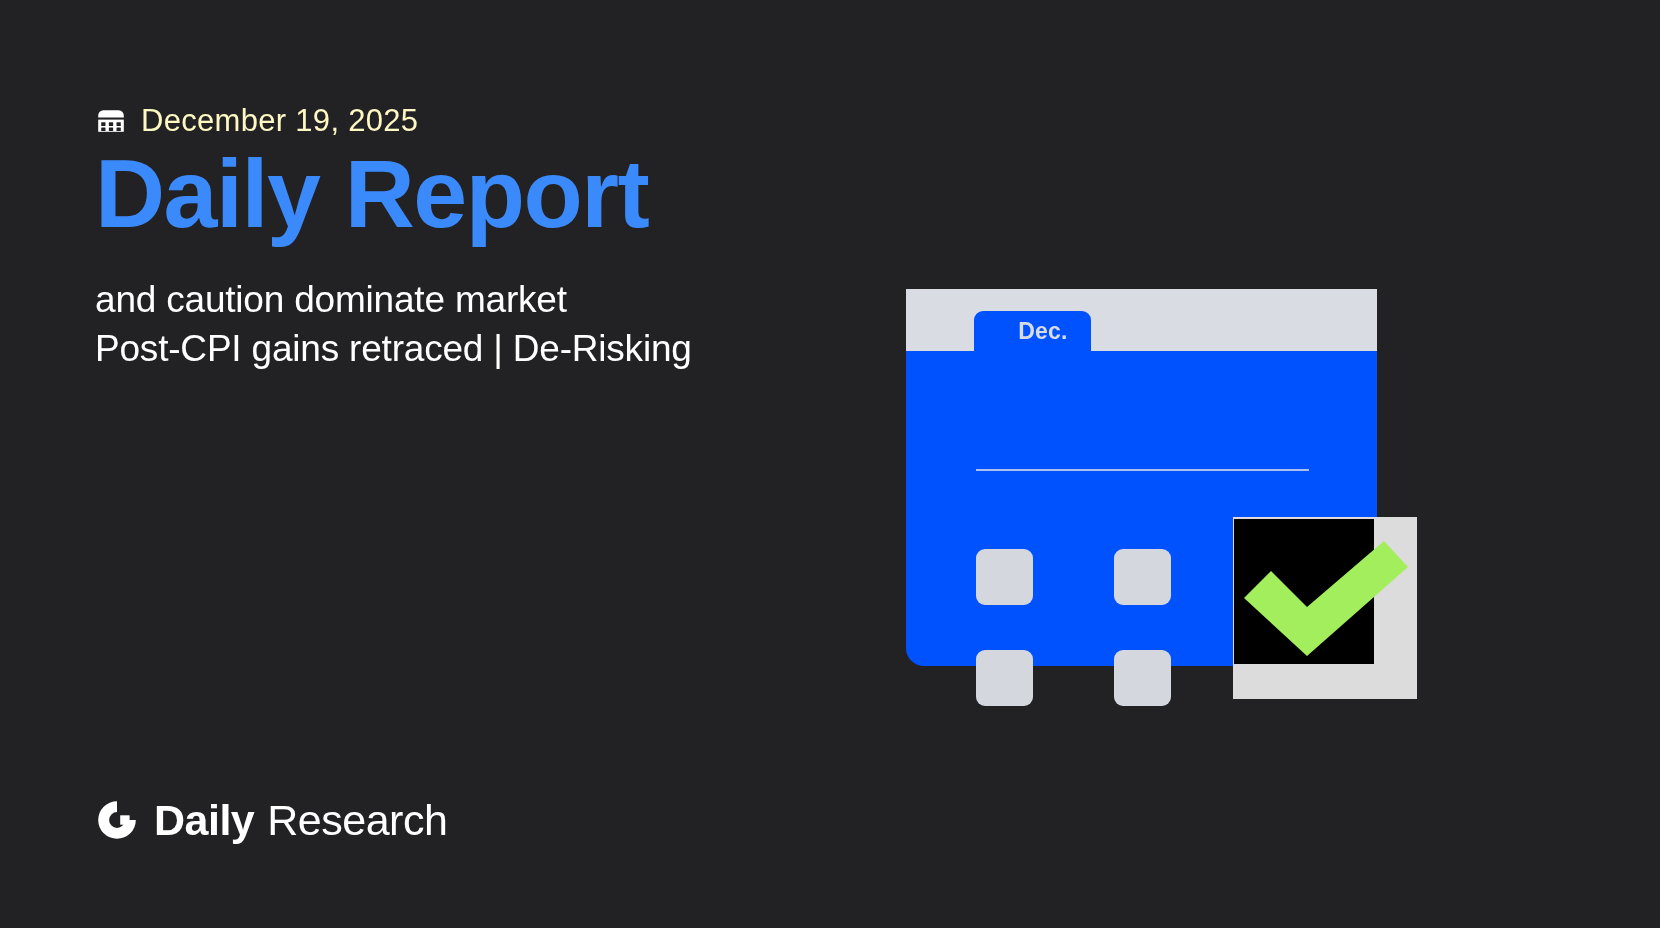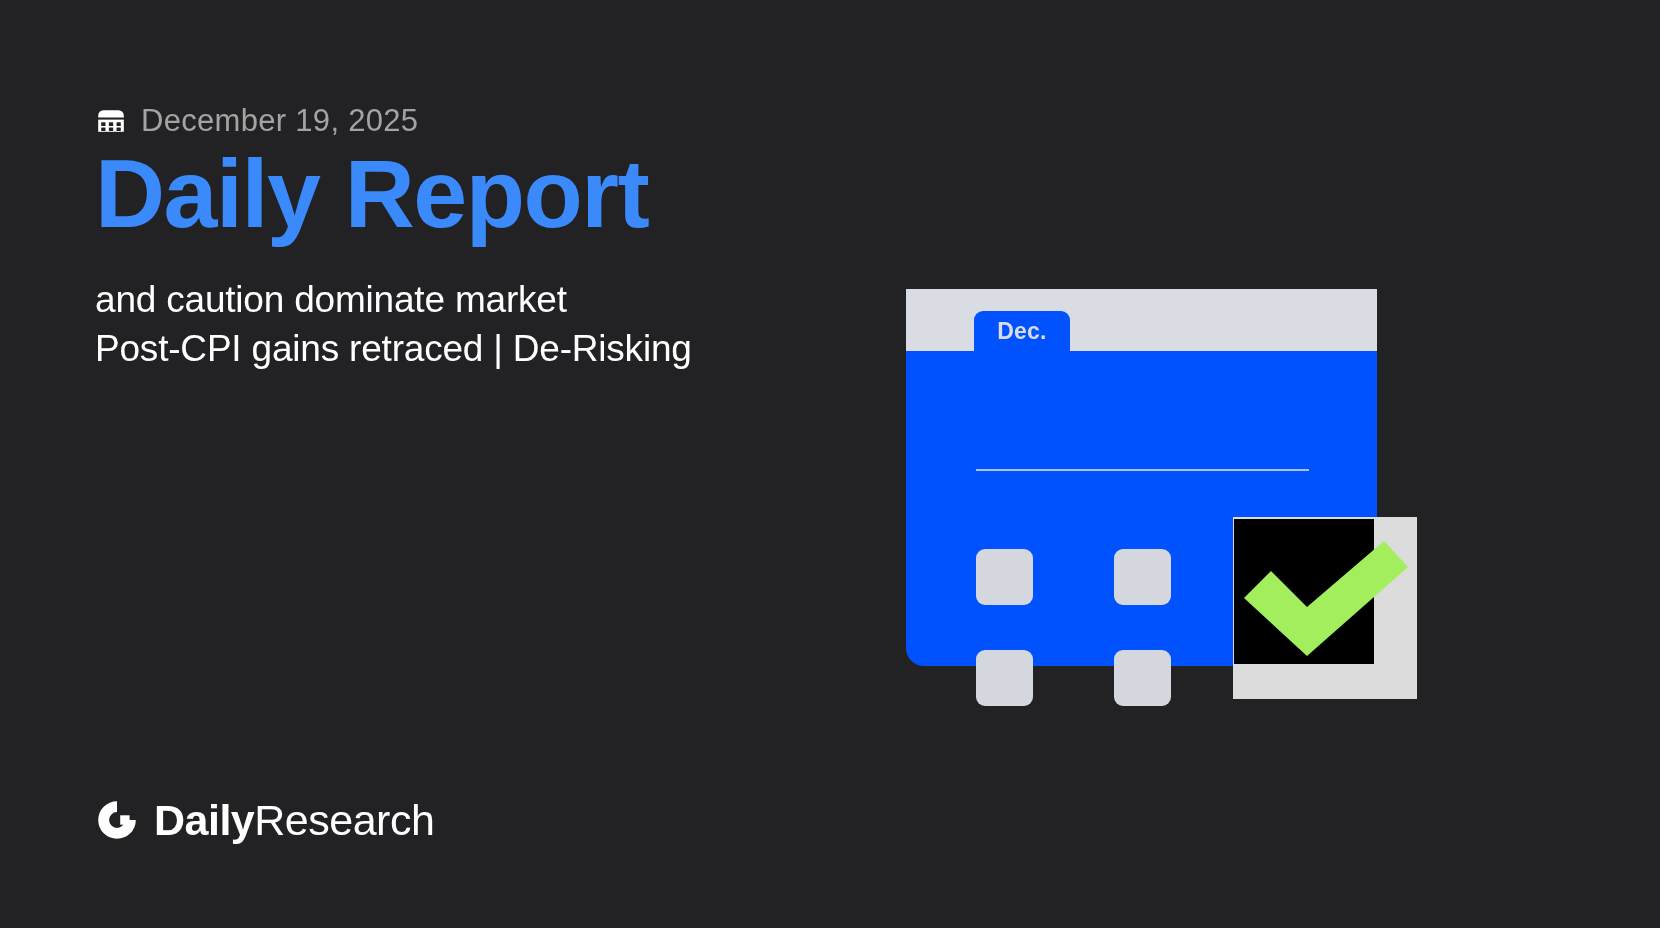--- a/index.html
+++ b/index.html
@@ -40,21 +40,21 @@
   .cal-icon {
     width: 32px;
     height: 32px;
     display: block;
     flex: none;
   }
 
   .date-text {
     font-size: 31px;
     font-weight: 400;
-    color: #a3a3a3;
+    color: #fef9c3;
     letter-spacing: 0.3px;
     white-space: nowrap;
   }
 
   .main-title {
     font-size: 97px;
     line-height: 1.04;
     font-weight: 700;
     color: #3b8afc;
     letter-spacing: -1.5px;
@@ -88,21 +88,21 @@
     flex: none;
   }
   .logo-wordmark {
     font-size: 43px;
     line-height: 1;
     color: #ffffff;
     letter-spacing: -0.5px;
     white-space: nowrap;
   }
   .logo-gate { font-weight: 700; }
-  .logo-research { font-weight: 400; }
+  .logo-research { font-weight: 400; margin-left: 13px; }
 
   
   .illus {
     position: absolute;
     left: 906px;
     top: 289px;
     width: 512px;
     height: 420px;
   }
 
@@ -119,20 +119,21 @@
     position: absolute;
     left: 68px;
     top: 22px;
     width: 96px;
     height: 40px;
     background: #0052ff;
     border-radius: 9px 9px 0 0;
     display: flex;
     align-items: center;
     justify-content: center;
+    padding-left: 21px;
   }
   .cal-tab-label {
     font-size: 23px;
     font-weight: 700;
     color: #d9dce3;
     letter-spacing: 0.2px;
     line-height: 1;
   }
 
   .cal-body {

